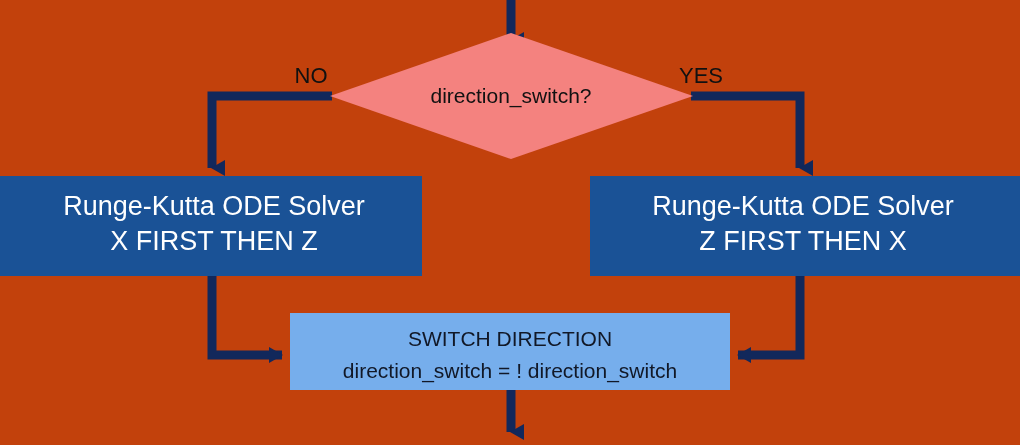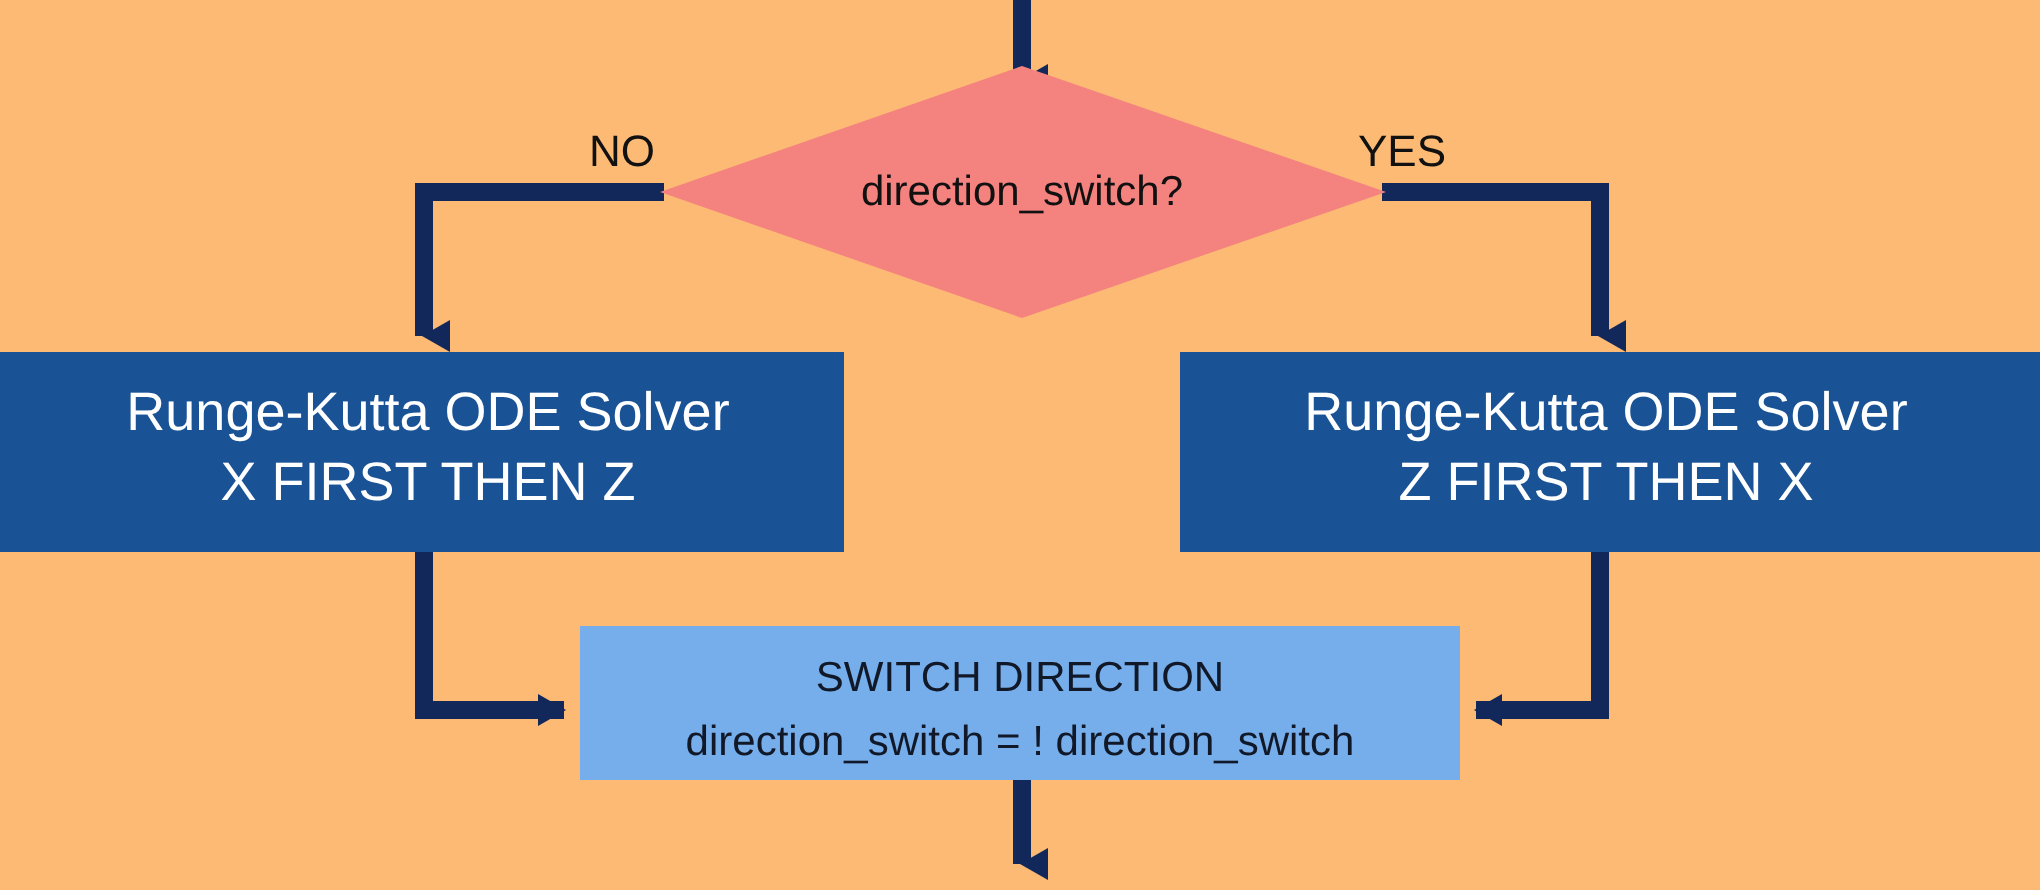--- a/index.html
+++ b/index.html
@@ -4,21 +4,21 @@
 <style>
   html, body {
     margin: 0;
     padding: 0;
     background: #ffffff;
   }
   #canvas {
     position: relative;
     width: 1020px;
     height: 445px;
-    background: #fdba74;
+    background: #c2410c;
     overflow: hidden;
     font-family: "Liberation Sans", sans-serif;
   }
   svg#flow {
     position: absolute;
     left: 0;
     top: 0;
     width: 1020px;
     height: 445px;
   }

